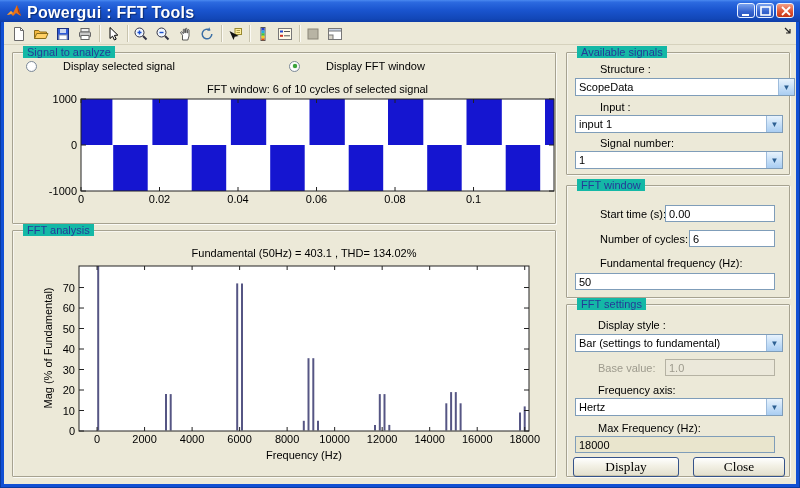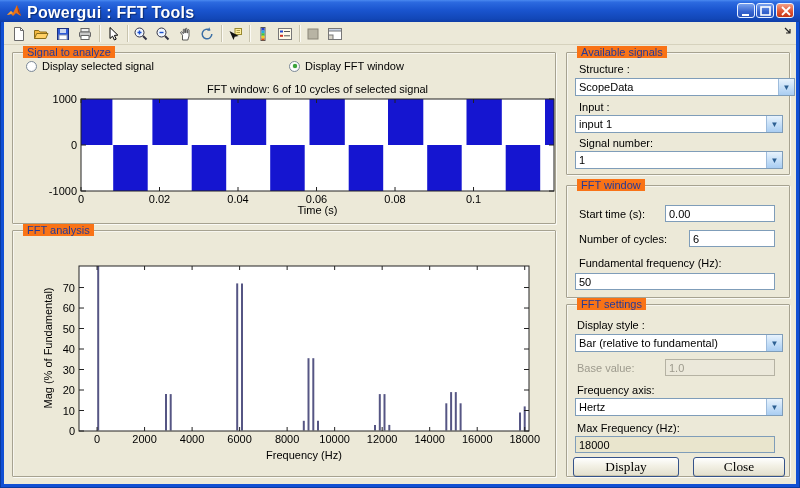--- a/index.html
+++ b/index.html
@@ -22,22 +22,22 @@
   .inner{position:absolute;left:4px;top:22px;width:792px;height:462px;background:#ece9d8;}
   
   .toolbar{position:absolute;left:4px;top:22px;width:792px;height:23px;background:#ece9d8;
     border-bottom:1px solid #d6d2bd;}
   .tbtn{position:absolute;top:1px;width:22px;height:21px;display:flex;align-items:center;justify-content:center;}
   .tsep{position:absolute;top:3px;width:2px;height:17px;border-left:1px solid #c8c4ae;border-right:1px solid #fbfaf4;}
   .overflow{position:absolute;top:5px;left:780px;width:10px;height:10px;color:#222;font-size:9px;line-height:10px;}
   
   .grp{position:absolute;border:1px solid #a6a290;border-radius:1px;
     box-shadow:1px 1px 0 rgba(255,255,255,.75), inset 1px 1px 0 rgba(255,255,255,.6);}
-  .grp .glabel{position:absolute;top:-7px;left:10px;background:#f97316;padding:0 4px;color:#253a97;white-space:nowrap;}
-  .lbl{position:absolute;white-space:nowrap;color:#000;}
+  .grp .glabel{position:absolute;top:-7px;left:10px;background:#14b8a6;padding:0 4px;color:#253a97;white-space:nowrap;}
+  .lbl{position:absolute;white-space:nowrap;color:#000;margin-left:21px;}
   .lbl.dis{color:#9d9a8d;}
   
   .radio-row{position:absolute;display:flex;align-items:center;gap:5px;}
   .rb{width:11px;height:11px;border-radius:50%;background:radial-gradient(circle at 35% 35%,#fff 55%,#e2e6ea);
       border:1px solid #7d8a99;position:relative;flex:0 0 auto;}
   .rb.checked::after{content:"";position:absolute;left:2.5px;top:2.5px;width:4px;height:4px;border-radius:50%;background:#3aa53a;box-shadow:0 0 1px #1d7a1d;}
   
   .combo{position:absolute;height:18px;background:#fff;border:1px solid #7f9db9;display:flex;align-items:center;}
   .combo .cval{flex:1;padding:0 3px;overflow:hidden;white-space:nowrap;}
   .combo .carrow{width:16px;height:16px;margin-right:0;background:linear-gradient(180deg,#e8f3fd,#cbe2f8 45%,#a9cdf2);
@@ -245,25 +245,25 @@
         <line x1="541" y1="100" x2="536" y2="100" stroke="#222"></line>
         <text x="64" y="104" text-anchor="end">-1000</text>
         <line x1="68" y1="54" x2="73" y2="54" stroke="#222"></line>
         <line x1="541" y1="54" x2="536" y2="54" stroke="#222"></line>
         <text x="64" y="58" text-anchor="end">0</text>
         <line x1="68" y1="8" x2="73" y2="8" stroke="#222"></line>
         <line x1="541" y1="8" x2="536" y2="8" stroke="#222"></line>
         <text x="64" y="12" text-anchor="end">1000</text>
         <rect x="68" y="8" width="473" height="92" fill="none" stroke="#222"></rect>
       </svg>
-    <div class="caxis" style="left:68px;top:151px;width:473px;">Time (s)</div>
   </div>
 
   <div class="grp" style="left:12px;top:230px;width:544px;height:247px;">
     <span class="glabel">FFT analysis</span>
+    <div class="ctitle" style="left:66px;top:16px;width:450px;">Fundamental (50Hz) = 403.1 , THD= 134.02%</div>
     <svg id="fft-svg" width="544" height="200" style="position:absolute;left:0;top:28px;">
         <rect x="66" y="7" width="450" height="165" fill="#fff"></rect>
         <line x1="85.2" y1="171.5" x2="85.2" y2="7.0" stroke="#565684" stroke-width="2"></line>
         <line x1="153.0" y1="171.5" x2="153.0" y2="135.1" stroke="#565684" stroke-width="2"></line>
         <line x1="157.7" y1="171.5" x2="157.7" y2="135.1" stroke="#565684" stroke-width="2"></line>
         <line x1="224.2" y1="171.5" x2="224.2" y2="24.4" stroke="#565684" stroke-width="2"></line>
         <line x1="229.0" y1="171.5" x2="229.0" y2="24.4" stroke="#565684" stroke-width="2"></line>
         <line x1="290.8" y1="171.5" x2="290.8" y2="161.8" stroke="#565684" stroke-width="2"></line>
         <line x1="295.5" y1="171.5" x2="295.5" y2="99.2" stroke="#565684" stroke-width="2"></line>
         <line x1="300.3" y1="171.5" x2="300.3" y2="99.2" stroke="#565684" stroke-width="2"></line>
@@ -364,21 +364,21 @@
     <span class="lbl" style="left:12px;top:47px;">Number of cycles:</span>
     <input class="txt" style="left: 122px; top: 44px; width: 86px;" value="6">
     <span class="lbl" style="left:12px;top:71px;">Fundamental frequency (Hz):</span>
     <input class="txt" style="left: 8px; top: 87px; width: 200px;" value="50">
   </div>
 
   <div class="grp" style="left:566px;top:304px;width:224px;height:173px;">
     <span class="glabel">FFT settings</span>
     <span class="lbl" style="left:10px;top:14px;">Display style :</span>
     <div class="combo" style="left:8px;top:29px;width:208px;">
-      <span class="cval">Bar (relative to fundamental)</span>
+      <span class="cval">Bar (settings to fundamental)</span>
       <span class="carrow">▼</span>
     </div>
     <span class="lbl dis" style="left:10px;top:57px;">Base value:</span>
     <input class="txt dis" style="left: 98px; top: 54px; width: 110px;" disabled="" value="1.0">
     <span class="lbl" style="left:10px;top:79px;">Frequency axis:</span>
     <div class="combo" style="left:8px;top:93px;width:208px;">
       <span class="cval">Hertz</span>
       <span class="carrow">▼</span>
     </div>
     <span class="lbl" style="left:10px;top:117px;">Max Frequency (Hz):</span>

